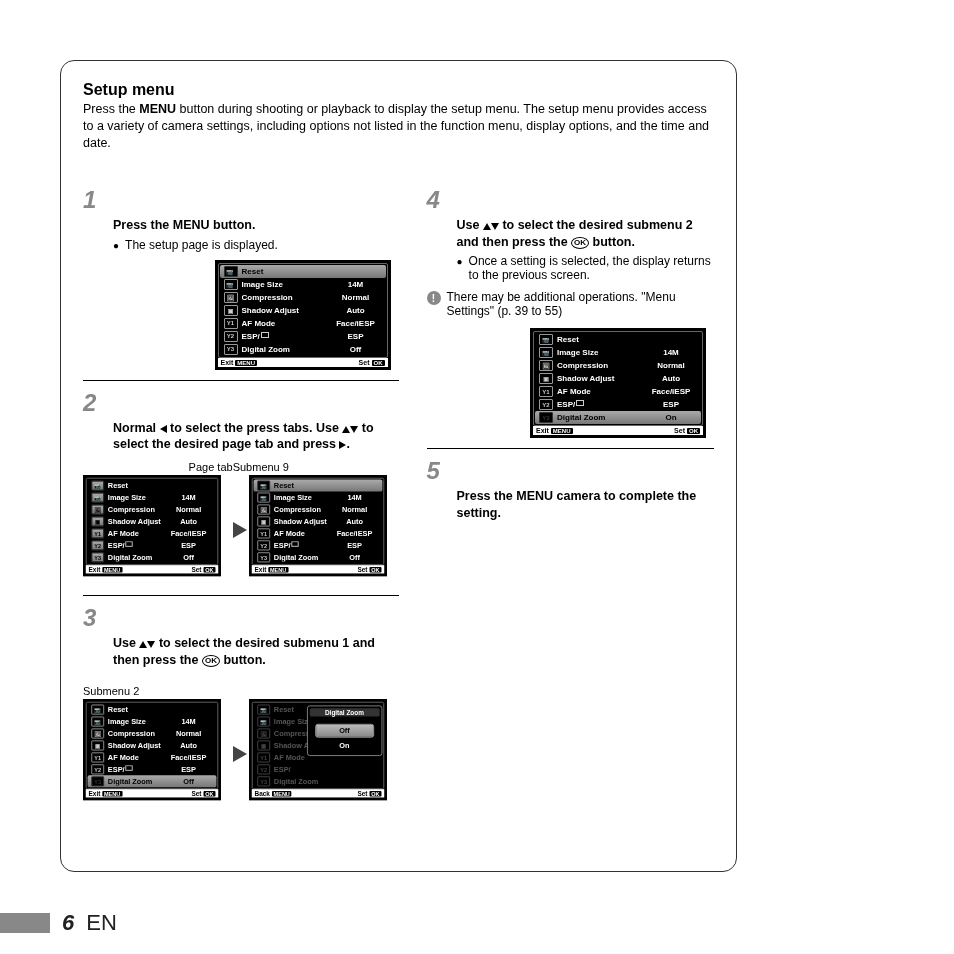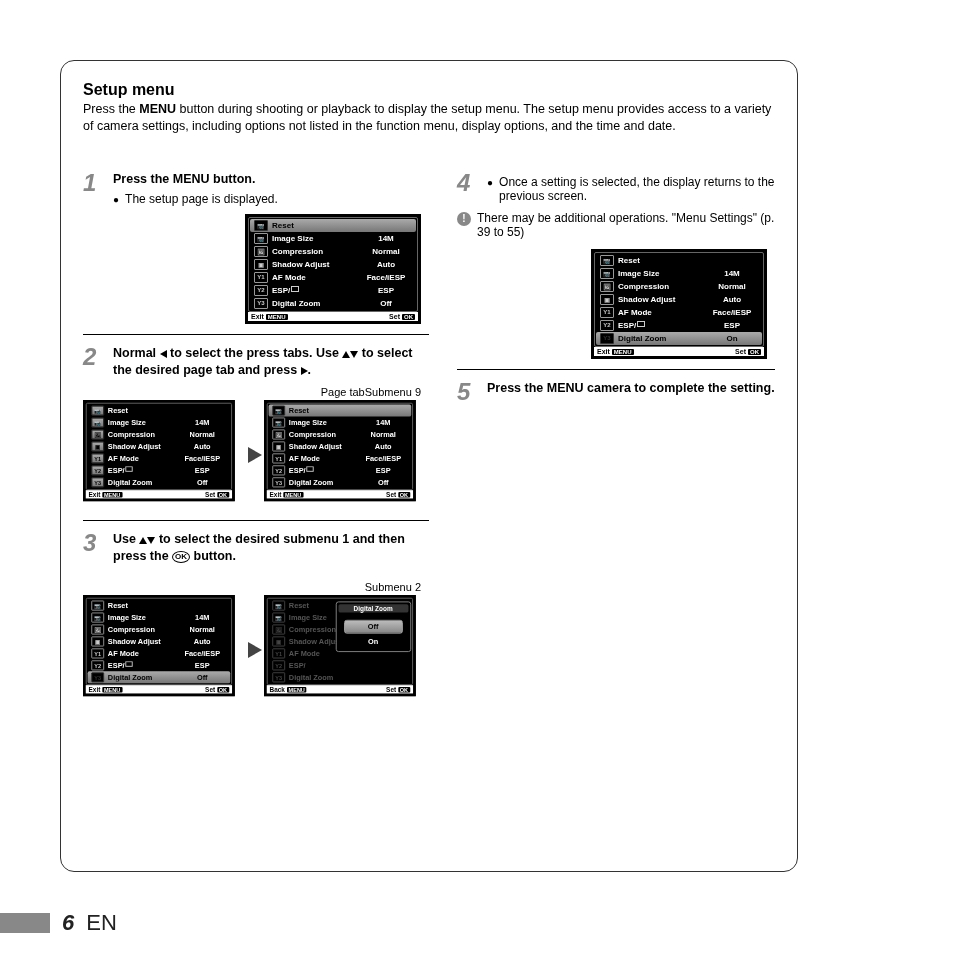--- a/index.html
+++ b/index.html
@@ -1,25 +1,25 @@
 <!DOCTYPE html>
 <html><head>
 <meta charset="utf-8">
 <style>
   * { box-sizing: border-box; margin: 0; padding: 0; }
   body { font-family: Arial, Helvetica, sans-serif; background: #fff; width: 954px; height: 954px; position: relative; color: #000; }
-  .page-frame { position: absolute; left: 60px; top: 60px; width: 738px; height: 812px; border: 1.5px solid #333; border-radius: 14px; padding: 20px 22px 16px 22px; }
+  .page-frame { position: absolute; left: 60px; top: 60px; width: 677px; height: 812px; border: 1.5px solid #333; border-radius: 14px; padding: 20px 22px 16px 22px; }
   .title { font-size: 16px; font-weight: bold; margin-bottom: 2px; }
   .intro { font-size: 12.5px; line-height: 1.35; }
   .intro b { font-weight: bold; }
   .columns { display: flex; gap: 28px; margin-top: 36px; }
   .col { width: 50%; }
   .step { display: flex; gap: 8px; margin-bottom: 8px; }
   .stepnum { font-size: 24px; font-weight: bold; font-style: italic; color: #888; width: 22px; flex-shrink:0; line-height: 1; }
-  .stepbody { flex: 1; font-size: 12.5px; }
+  .stepbody { flex: 1; font-size: 12.5px; margin-top: 29px; }
   .stephead { font-weight: bold; line-height: 1.35; }
   .stephead b { font-weight: bold; }
   .bullet { margin-top: 4px; display: flex; gap: 6px; font-size: 12px; }
   .bullet .dot { font-size: 10px; line-height: 1.6; }
   .note { margin-top: 6px; display: flex; gap: 6px; font-size: 12px; }
   .note-icon { display:inline-flex; width:14px; height:14px; border-radius:50%; background:#888; color:#fff; font-size:10px; font-weight:bold; align-items:center; justify-content:center; flex-shrink:0; margin-top:1px;}
   hr.sep { border: none; border-top: 1px solid #000; margin: 10px 0 10px 0; }
 
   
   .tri { display:inline-block; width:0; height:0; vertical-align: -1px; }
@@ -51,22 +51,22 @@
   .popup-title { background:#333; color:#fff; font-size:7px; font-weight:bold; text-align:center; padding:1px 0; border-radius:2px; margin-bottom:8px;}
   .popup-opt { text-align:center; font-size:8px; font-weight:bold; padding:2px 0; color:#fff; margin:2px 6px; }
   .popup-opt.hl { background: linear-gradient(#bbb,#888); color:#000; border-radius:3px; border:1px solid #aaa;}
 
   
   .arrow-r { display:flex; align-items:center; justify-content:center; width:18px; }
   .arrow-r svg { width:16px; height:24px; }
 
   .twocam { display:flex; align-items:center; }
 
-  .anno-row { display:flex; justify-content:flex-end; font-size:11px; margin: 4px 0 2px; }
-  .anno-right { text-align:right; font-size:11px; margin:16px 8px 2px 0;}
+  .anno-row { display:flex; justify-content:center; font-size:11px; margin: 4px 0 2px; }
+  .anno-right { font-size:11px; margin:16px 8px 2px 0;}
 
   .cam-block-1 { display:flex; justify-content:flex-end; margin-top:6px; padding-right: 8px;}
   .cam-block-4 { display:flex; justify-content:flex-end; margin-top:10px; padding-right: 8px;}
 
   .page-footer { position:absolute; left:0; bottom:18px; display:flex; align-items:center; gap:12px;}
   .pf-bar { width:50px; height:20px; background:#888; }
   .pf-num { font-size:22px; font-weight:bold; font-style:italic; color:#222; }
   .pf-lang { font-size:22px; color:#222; }
 
   .esp-box { display:inline-block; width:8px; height:6px; border:1px solid #ccc; vertical-align:1px; margin-left:1px;}
@@ -356,20 +356,23 @@
         </div>
       </div>
 
     </div>
 
     <div class="col">
 
       <div class="step">
         <div class="stepnum">4</div>
         <div class="stepbody">
+          <div class="stephead">
+            <span>Use </span><span class="tri tri-up"></span><span class="tri tri-down"></span><span> to select the desired submenu 2 and then press the </span><span class="ok">OK</span><span> button.</span>
+          </div>
           <div class="bullet">
               <span class="dot">●</span>
               <span>Once a setting is selected, the display returns to the previous screen.</span>
             </div>
         </div>
       </div>
       <div class="note">
           <span class="note-icon">!</span>
           <span>There may be additional operations. "Menu Settings" (p. 39 to 55)</span>
         </div>

